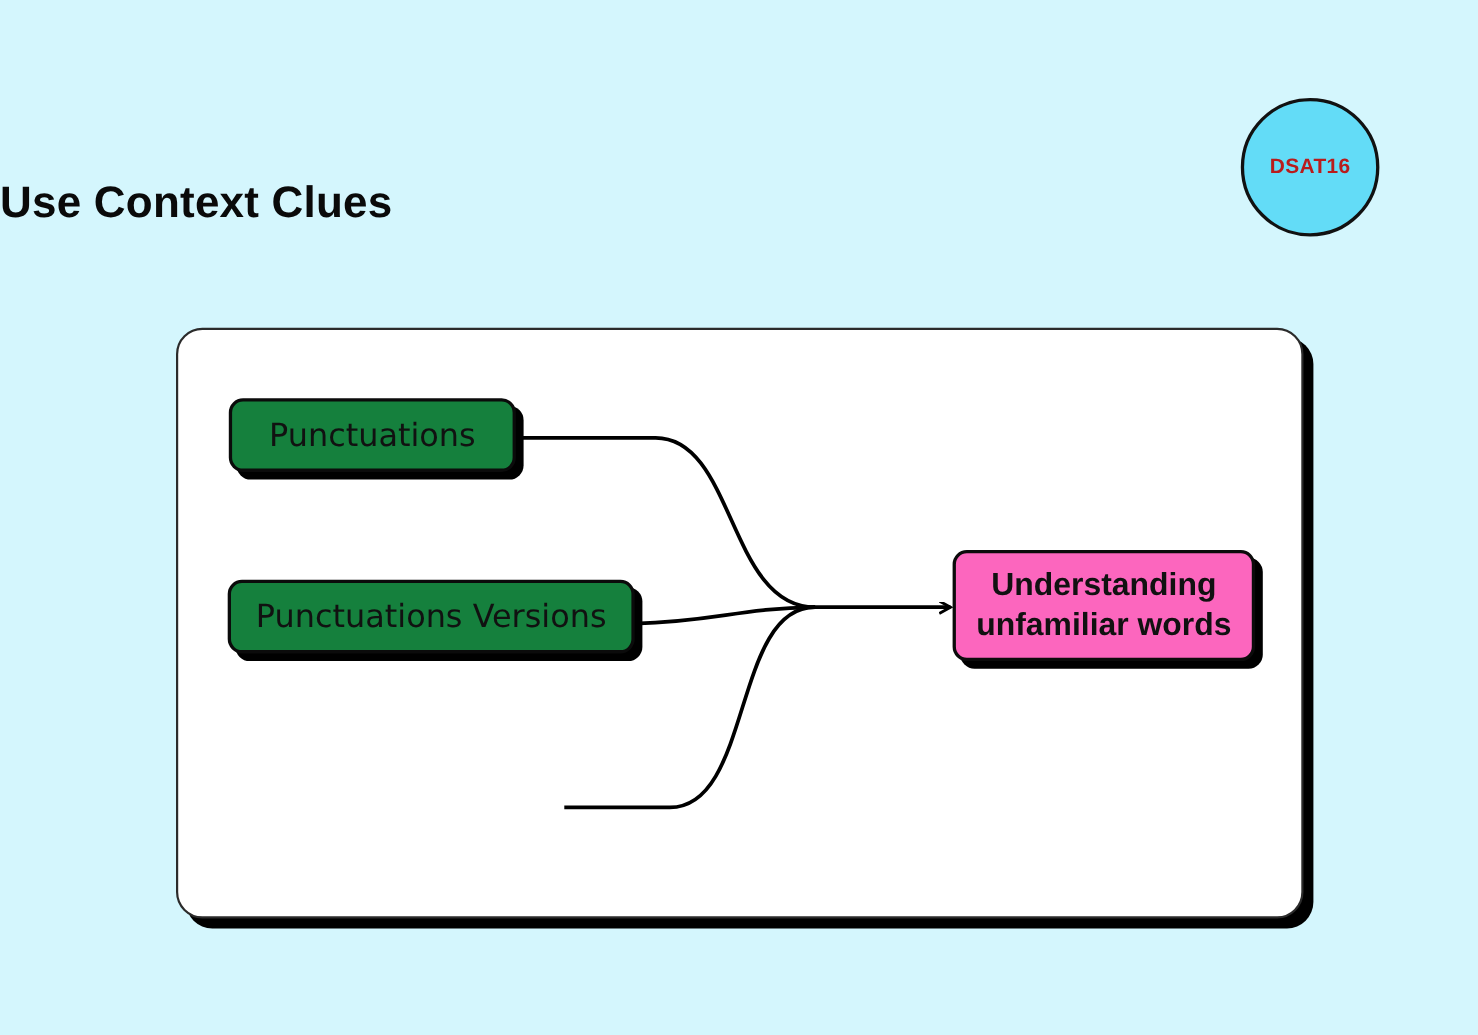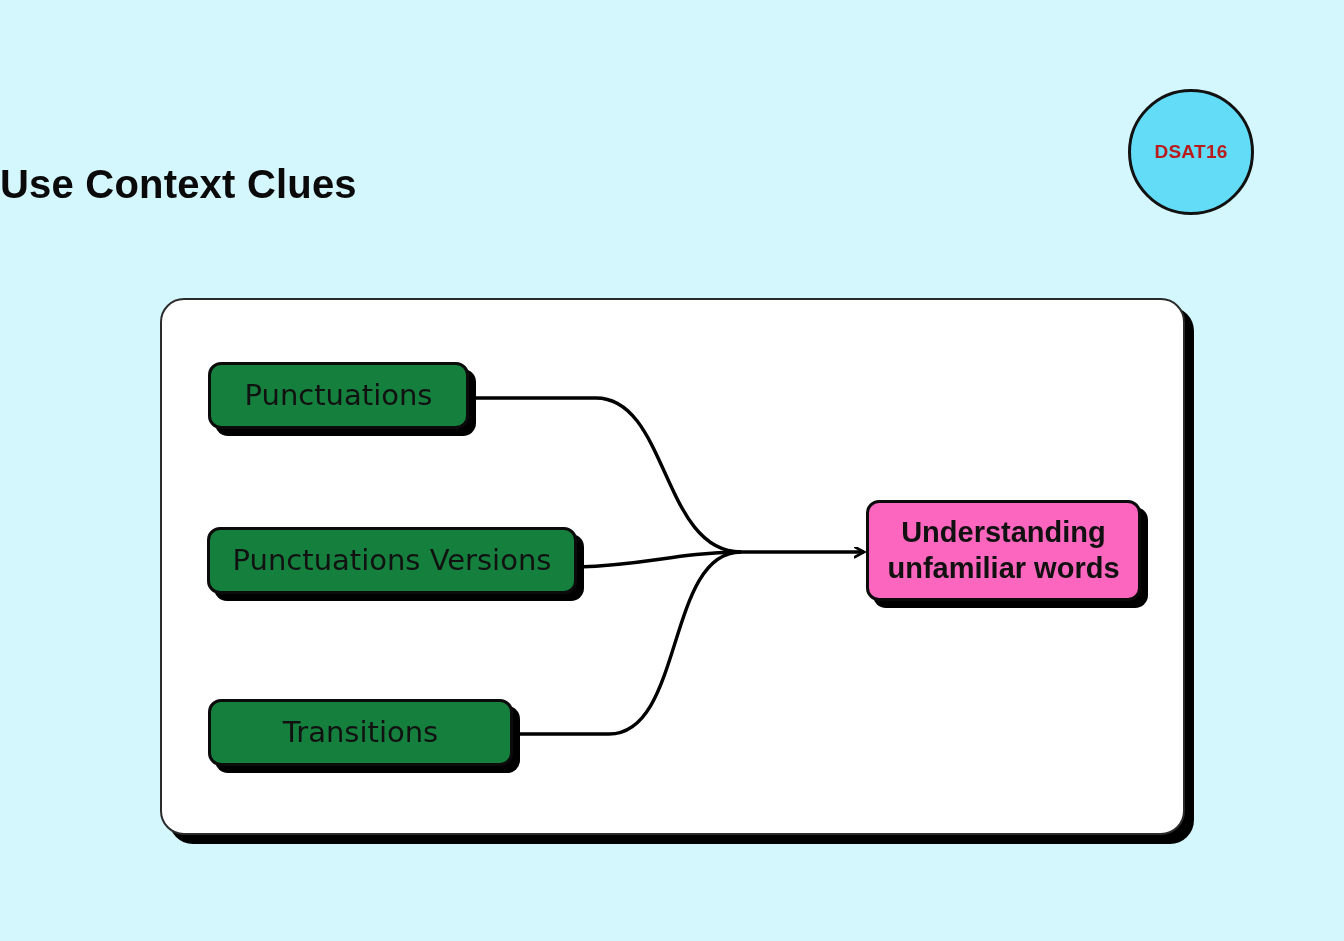--- a/index.html
+++ b/index.html
@@ -146,22 +146,19 @@
   </svg>
 
   <div class="node node-source" id="node-punctuations">
     <span class="node-label">Punctuations</span>
   </div>
 
   <div class="node node-source" id="node-paraphrased">
     <span class="node-label">Punctuations Versions</span>
   </div>
 
-  <div class="node node-source" id="node-transitions">
-    <span class="node-label">Transitions</span>
-  </div>
 
   <div class="node node-target" id="node-understanding">
     <span class="node-label">Understanding
 unfamiliar words</span>
   </div>
 
 </div>
 
 </body></html>

